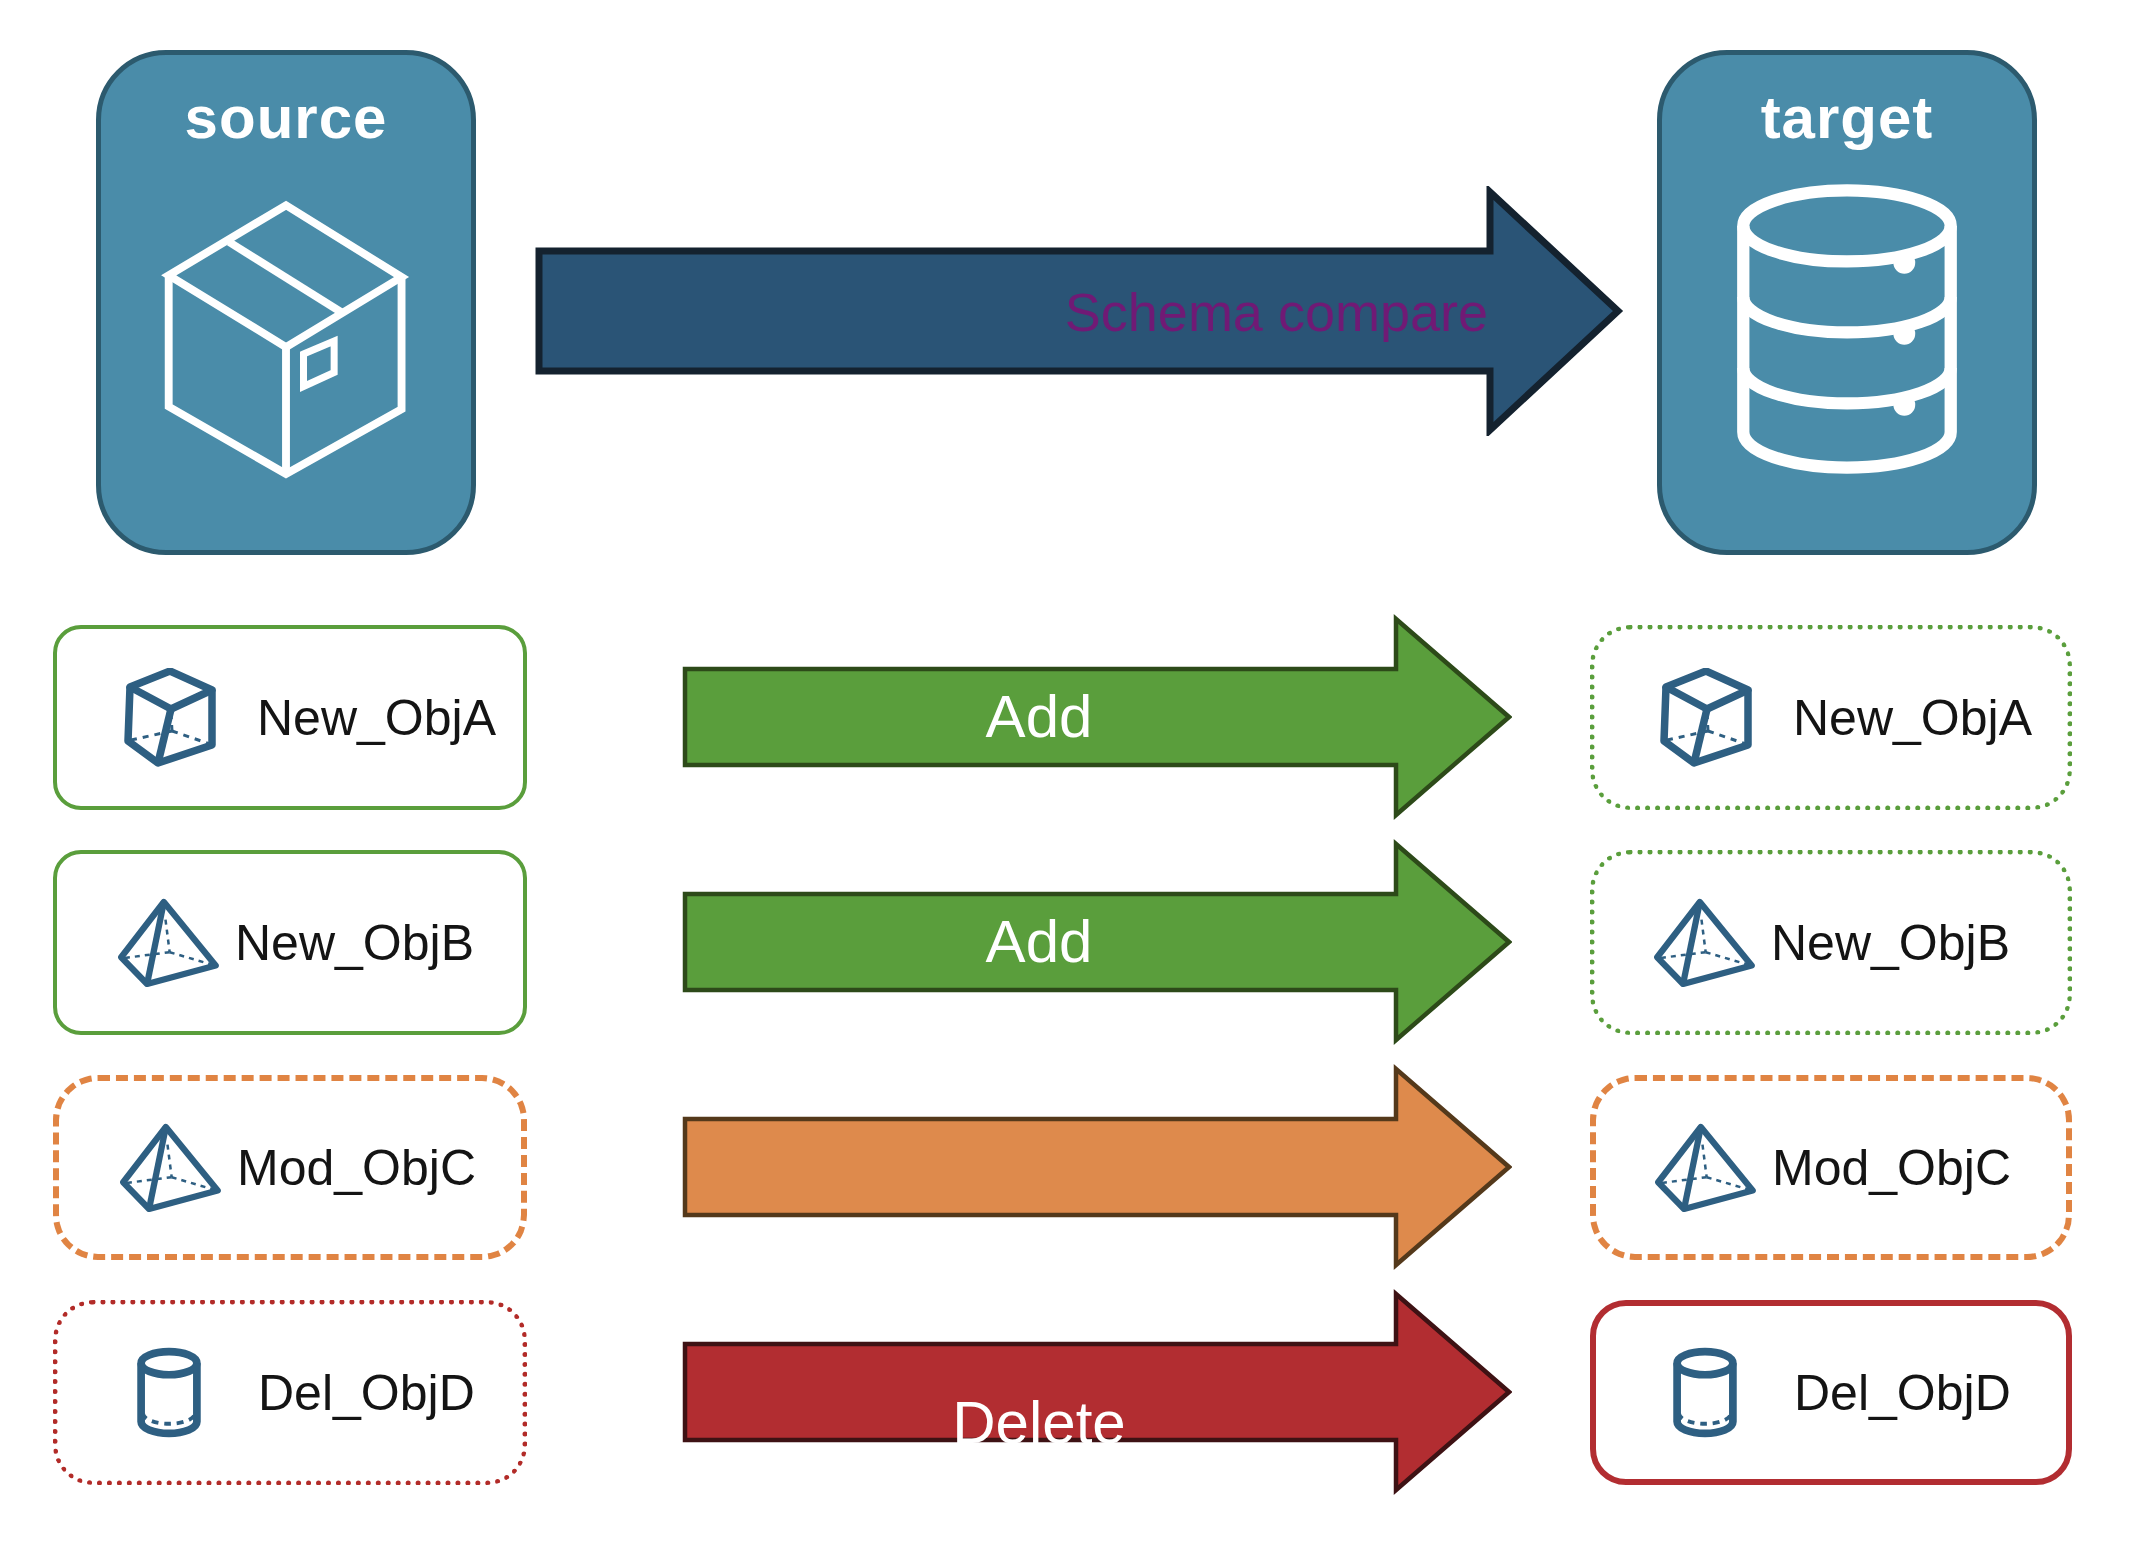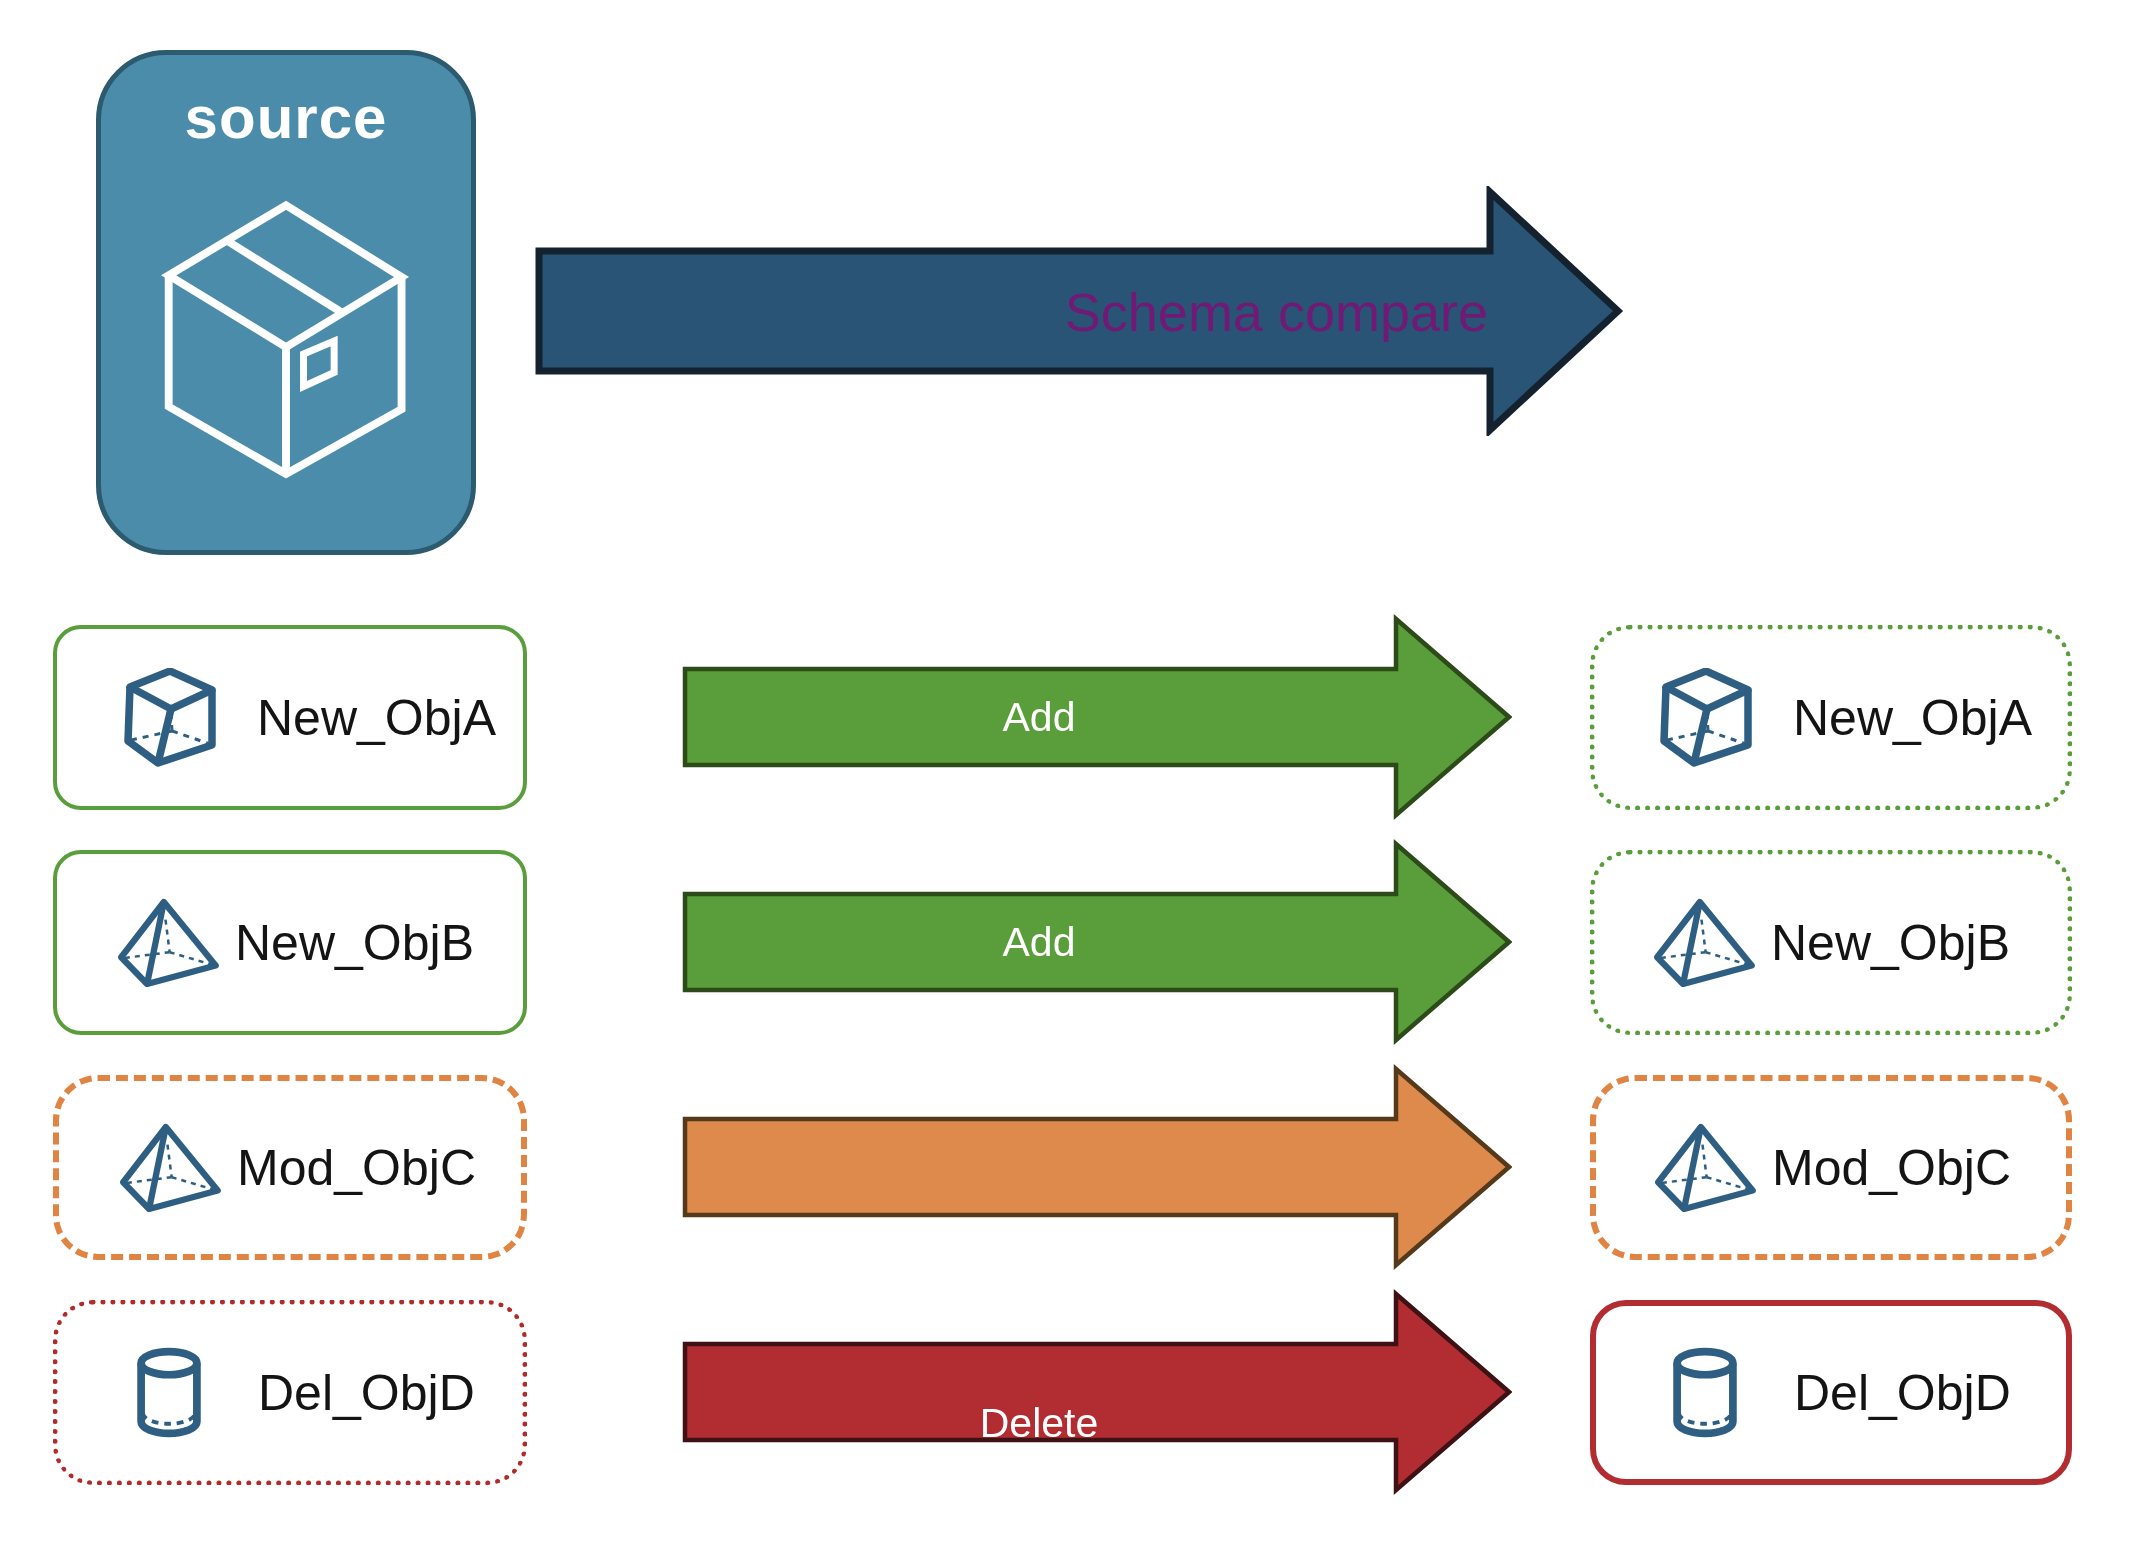--- a/index.html
+++ b/index.html
@@ -53,21 +53,21 @@
   .b-dashed-orange{border:6px dashed var(--orange-line); border-radius:45px;gap:16px;}
   .b-dotted-red {border:5px dotted var(--red-line); border-radius:40px;}
   .b-solid-red  {border:6px solid var(--red); border-radius:36px;}
   .row-arrow-svg{position:absolute; left:682px; width:830px; height:210px;}
   .row-arrow-svg polygon{stroke-width:4.5;}
   .row-arrow-svg.fill-green  polygon{fill:var(--green);  stroke:var(--green-dark);}
   .row-arrow-svg.fill-orange polygon{fill:var(--orange); stroke:var(--orange-dark);}
   .row-arrow-svg.fill-red    polygon{fill:var(--red);    stroke:var(--red-dark);}
   .row-arrow-label{
     position:absolute; left:682px; width:714px; text-align:center;
-    color:#ffffff; font-size:41px; line-height:60px;
+    color:#ffffff; font-size:60px; line-height:60px;
   }
   
   .r0.obj-box{top:625px;}  .r0.row-arrow-svg{top:612px;}  .r0.row-arrow-label{top:687px;}
   .r1.obj-box{top:850px;gap:16px;}  .r1.row-arrow-svg{top:837px;}  .r1.row-arrow-label{top:912px;}
   .r2.obj-box{top:1075px;} .r2.row-arrow-svg{top:1062px;} .r2.row-arrow-label{top:1137px;}
   .r3.obj-box{top:1300px;} .r3.row-arrow-svg{top:1287px;} .r3.row-arrow-label{top:1362px;margin-top:31px;}
   .sym-defs{position:absolute; width:0; height:0; overflow:hidden;}
 </style>
 </head>
 <body>
@@ -131,20 +131,26 @@
 
 <div class="canvas">
 
   <div class="node source">
     <div class="node-title">source</div>
     <svg class="node-icon pkg-icon">
         <use href="#sym-package"></use>
       </svg>
   </div>
 
+  <div class="node target">
+    <div class="node-title">target</div>
+    <svg class="node-icon db-icon">
+        <use href="#sym-database"></use>
+      </svg>
+  </div>
 
   <svg class="big-arrow-svg" viewBox="0 0 1090 250">
     <polygon points="4,65 955,65 955,6 1083,125 955,244 955,185 4,185"></polygon>
   </svg>
   <div class="big-arrow-label">Schema compare</div>
 
   <div class="obj-box left r0 b-solid-green">
     <svg class="obj-icon">
         <use href="#sym-cube"></use>
       </svg>

